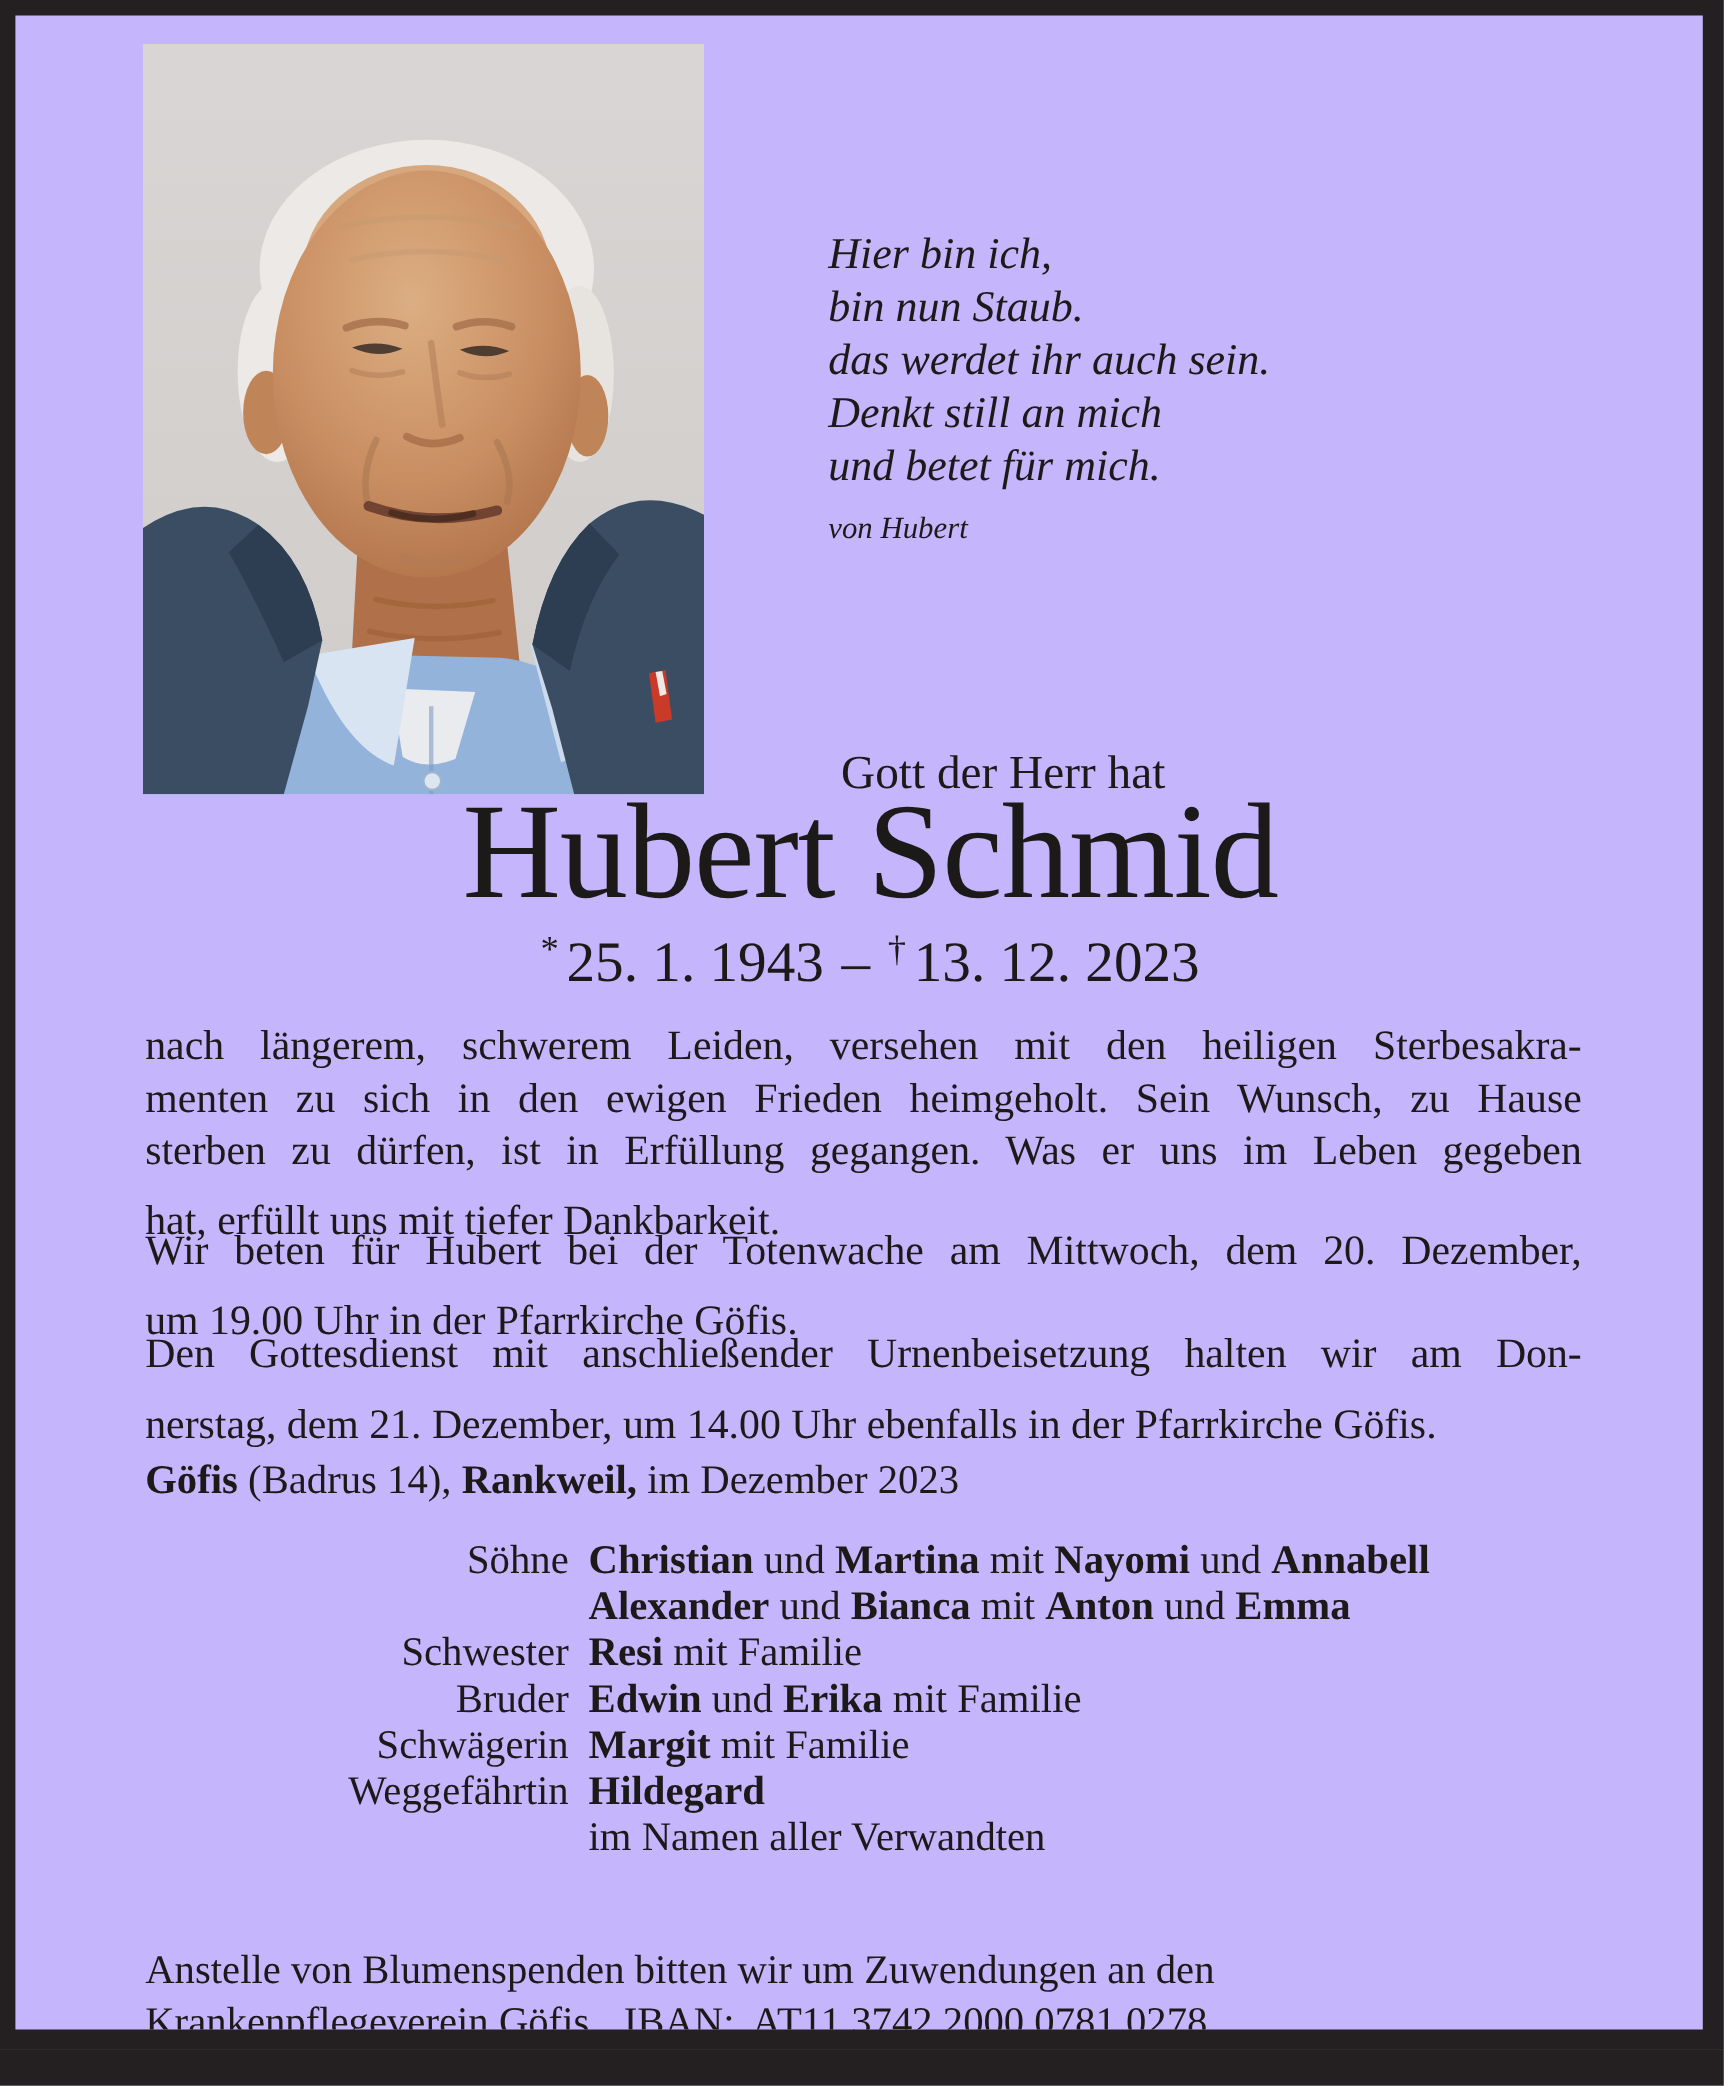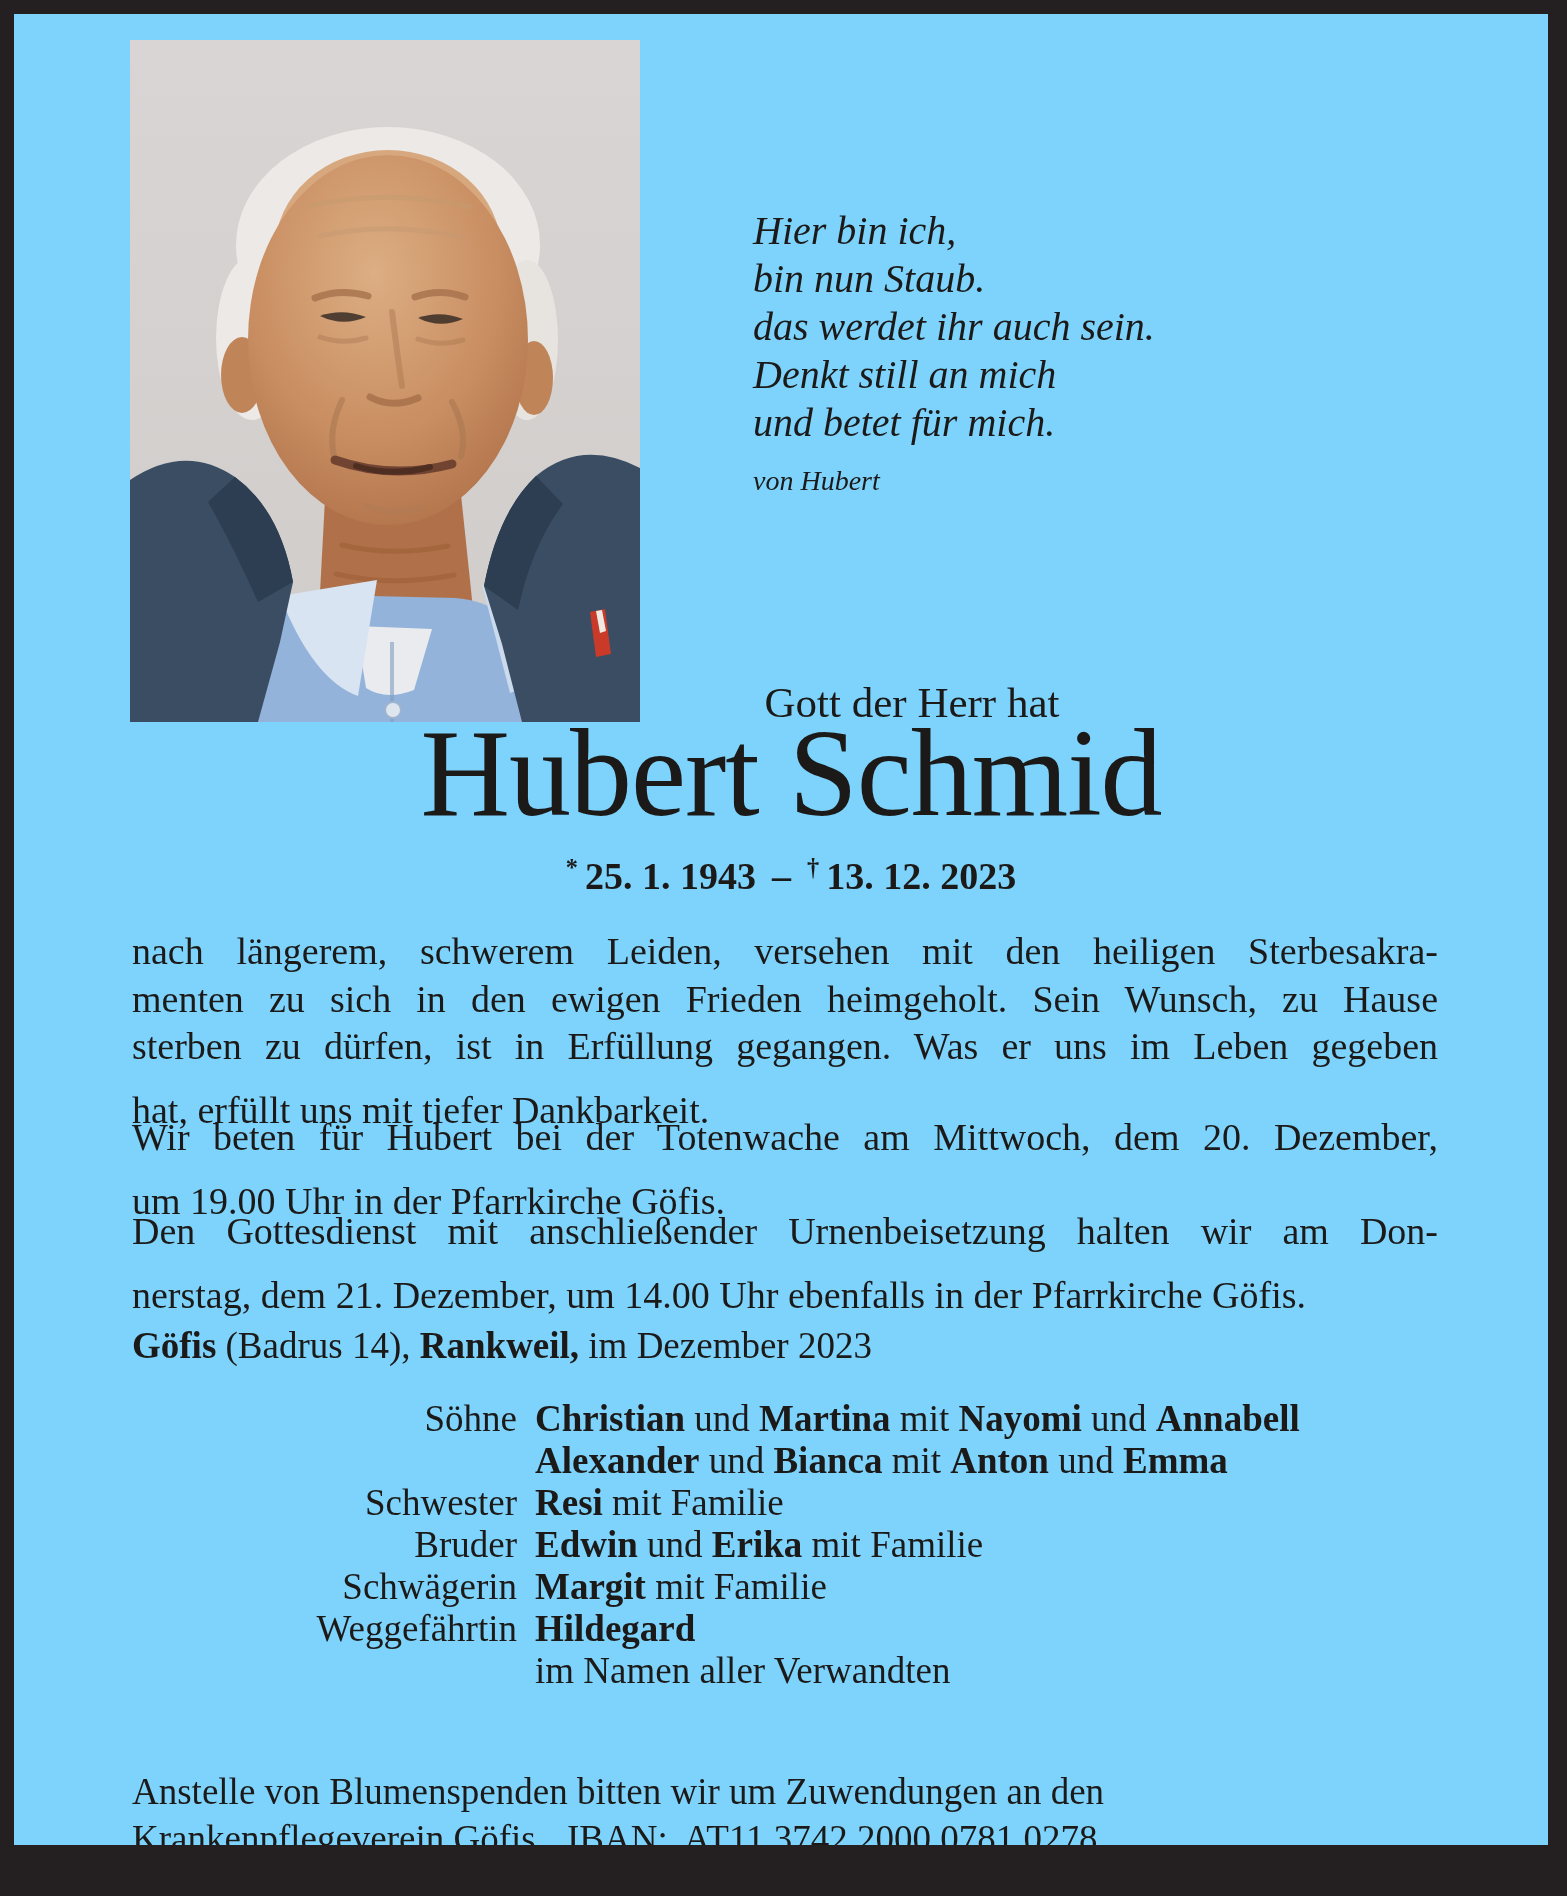--- a/index.html
+++ b/index.html
@@ -1,21 +1,21 @@
 <!DOCTYPE html>
 <html lang="de"><head>
 <meta charset="utf-8">
 <style>
   html, body { margin: 0; padding: 0; background: #242021; }
   .page {
     position: relative;
     width: 1567px;
     height: 1863px;
     box-sizing: border-box;
-    background: #7dd3fc;
+    background: #c4b5fd;
     border-style: solid;
     border-color: #242021;
     border-width: 14px 19px 18px 14px;
     overflow: hidden;
     font-family: "Liberation Serif", "DejaVu Serif", serif;
     color: #1c1a19;
   }
   .abs { position: absolute; }
 
   
@@ -23,21 +23,21 @@
   .photo svg { display: block; width: 100%; height: 100%; }
 
   
   .quote { left: 739px; top: 193px; }
   .qline { font-style: italic; font-size: 40px; line-height: 48px; white-space: pre; }
   .qattr { font-style: italic; font-size: 28px; line-height: 40px; margin-top: 14px; white-space: pre; }
 
   
   .intro { left: 598px; top: 664px; width: 600px; text-align: center; font-size: 43px; line-height: 50px; white-space: nowrap; }
   .name  { left: 122px; top: 695px; width: 1310px; text-align: center; font-size: 124px; line-height: 1.05; letter-spacing: -1px; white-space: nowrap; }
-  .dates { left: 122px; top: 838px; width: 1310px; text-align: center; font-size: 38px; font-weight: bold; line-height: 48px; white-space: nowrap; }
+  .dates { left: 122px; top: 838px; width: 1310px; text-align: center; font-size: 52px; font-weight: normal; line-height: 48px; white-space: nowrap; }
   .dates .sym { display: inline-block; font-size: 0.64em; transform: translateY(-0.55em); margin-right: 7px; }
   .dates .dash { margin: 0 16px; }
 
   
   .textblock { left: 118px; width: 1306px; font-size: 38px; line-height: 47.5px; }
   .p1 { top: 914px; }
   .p2 { top: 1100px; }
   .p3 { top: 1194px; }
   .jl { text-align: justify; text-align-last: justify; }
   .ll { text-align: left; white-space: nowrap; margin-top: 16px; }

